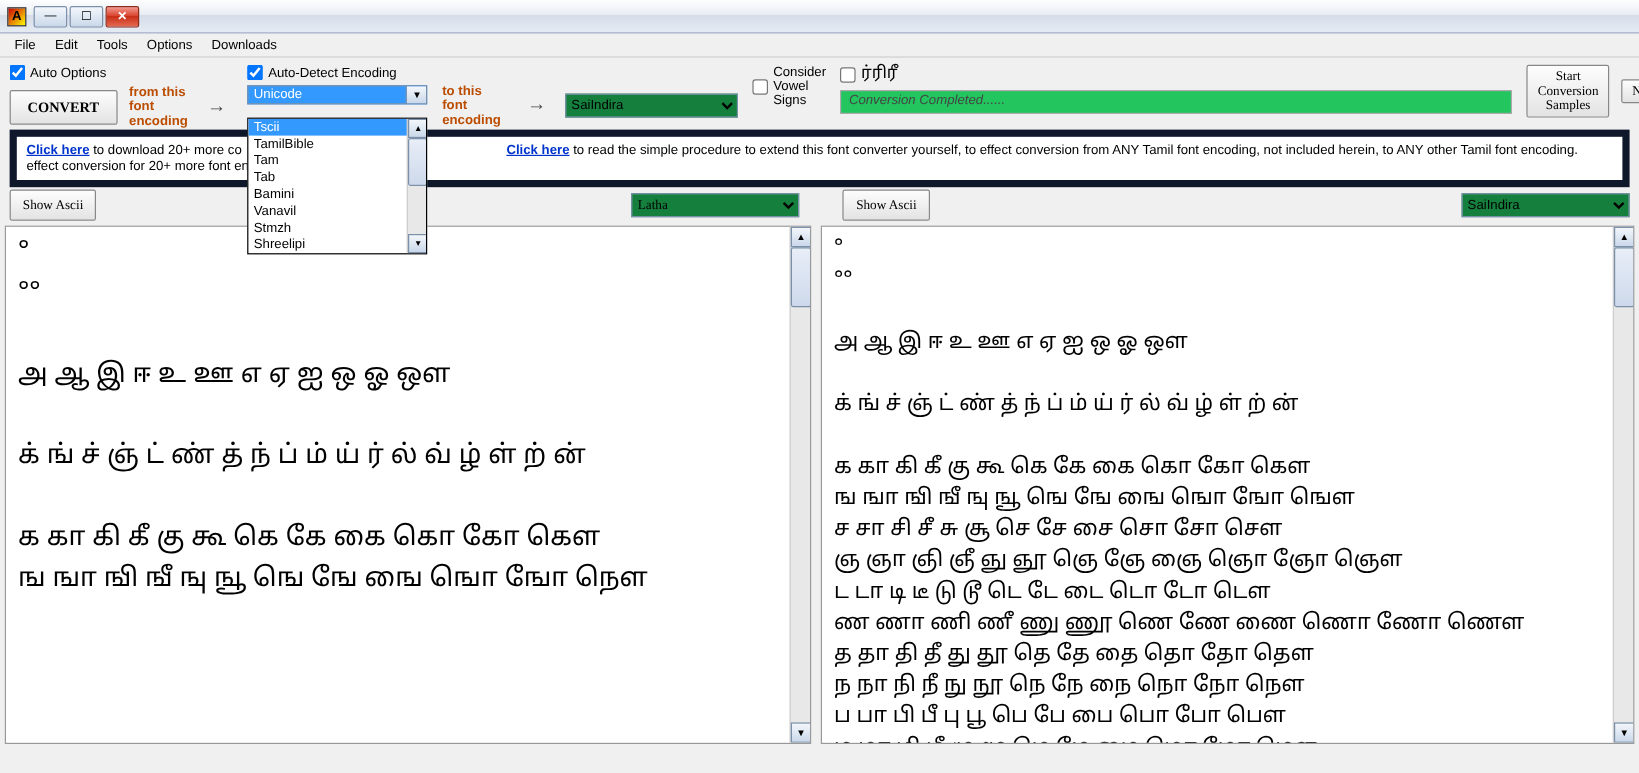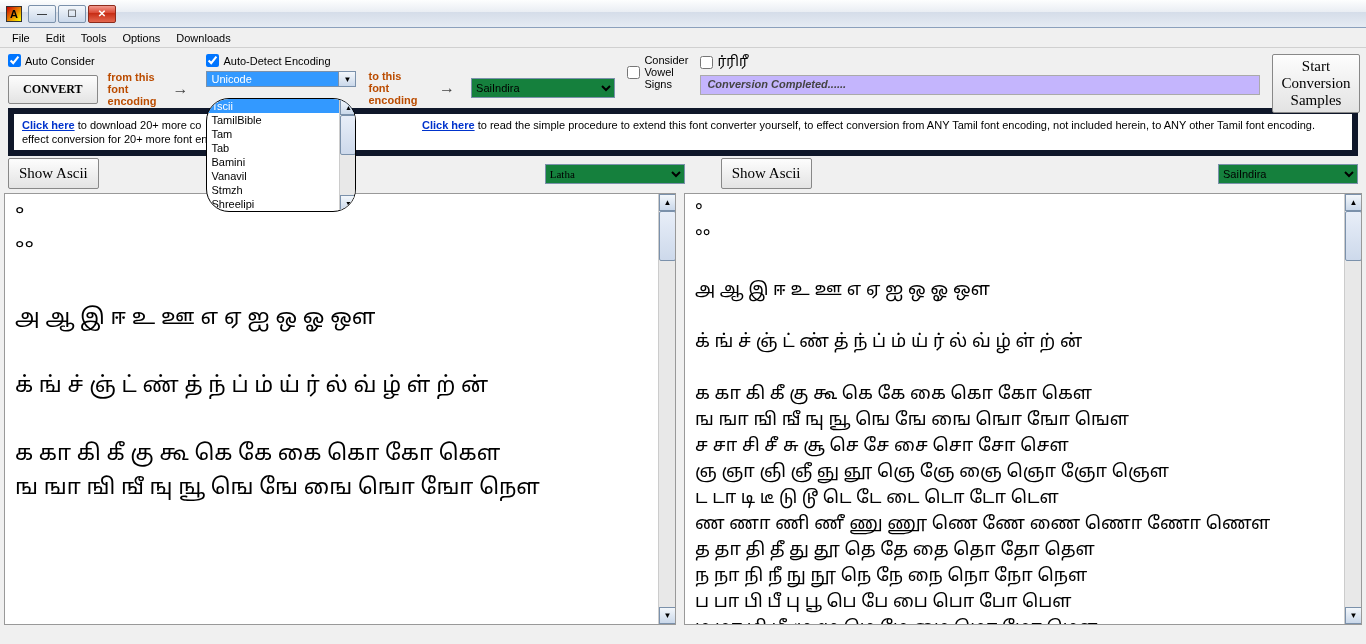--- a/index.html
+++ b/index.html
@@ -15,29 +15,29 @@
 
 
 .menubar { height: 20px; background: #f0f0f0; display: flex; align-items: center; padding: 0 4px; border-bottom: 1px solid #d0d0d0; }
 .menubar span { padding: 2px 8px; cursor: default; }
 
 
 .toolbar { height: 60px; display: flex; align-items: flex-start; padding: 6px 8px 0 8px; gap: 12px; position: relative; }
 .checkbox-wrap { display: flex; align-items: center; gap: 4px; }
 .checkbox-wrap input { width:13px; height:13px; }
 .btn { padding: 6px 14px; border: 1px solid #888; background: linear-gradient(to bottom,#fdfdfd,#e3e3e3); font-family: Tahoma; font-size:12px; font-weight:bold; cursor:pointer; border-radius:2px; }
-.btn-small { padding: 3px 8px; font-weight: normal; font-size:15px; }
+.btn-small { padding: 3px 8px; font-weight: normal; font-size:11px; }
 .arrow-label { display:flex; flex-direction:column; line-height:12px; color:#bb4c00; font-weight:bold; font-size:11px; }
 .arrow-sym { font-size:16px; color:#444; align-self:center; padding:0 6px; }
 
 .combo { height:20px; font-size:11px; border:1px solid #7b91ab; background:#15803d; }
 .combo-field { width:150px; height:16px; border:1px solid #7b91ab; background:#3399ff; color:#fff; padding:2px 4px; position:relative; display:flex; align-items:center; }
 .combo-field .dd { position:absolute; right:0; top:0; width:17px; height:100%; background:linear-gradient(to bottom,#f3f7fb,#cad8ea); border-left:1px solid #7b91ab; display:flex; align-items:center; justify-content:center; color:#000; font-size:8px; }
 
-.status-field { flex:1; height:20px; border:1px solid #aaa; background:#c4b5fd; padding:2px 6px; font-style:italic; font-weight:bold; color:#444; }
+.status-field { flex:1; height:20px; border:1px solid #aaa; background:#22c55e; padding:2px 6px; font-style:italic; font-weight:normal; color:#444; }
 
 
 .info-strip { margin: 0 8px; border: 6px solid #0f172a; background:#fff; padding: 4px 8px; display:flex; line-height:14px; }
 .info-left { width: 390px; }
 .info-right { flex:1; padding-left:10px; }
 .link { color:#0033cc; text-decoration:underline; font-weight:bold; cursor:pointer; }
 
 
 .dropdown-list { position:absolute; left:244px; top:20px; width:150px; background:#fff; border:1px solid #000; max-height:120px; overflow:hidden; z-index:10; }
 .dropdown-list .opt { padding:1px 4px; font-size:11px; cursor:pointer; }
@@ -86,21 +86,21 @@
   <span>Options</span>
   <span>Downloads</span>
 </div>
 
 <div class="toolbar">
 
   <div class="toolbar-stack">
     <div class="toolbar-line">
       <label class="checkbox-wrap">
         <input type="checkbox" checked="" style="">
-        <span>Auto Consider</span>
+        <span>Auto Options</span>
       </label>
     </div>
     <div class="toolbar-line">
       <button class="btn">CONVERT</button>
       <div class="arrow-label">
         <span>from this font</span>
         <span>encoding</span>
       </div>
       <span class="arrow-sym">→</span>
     </div>
@@ -113,21 +113,21 @@
         <span>Auto-Detect Encoding</span>
       </label>
     </div>
     <div class="toolbar-line">
       <div class="combo-field">
         <span>Unicode</span>
         <div class="dd">▼</div>
       </div>
     </div>
 
-    <div class="dropdown-list" style="top:44px; left:0;border-radius:23px;">
+    <div class="dropdown-list" style="top:44px; left:0;">
       <div class="opt hl">Tscii</div>
       <div class="opt">TamilBible</div>
       <div class="opt">Tam</div>
       <div class="opt">Tab</div>
       <div class="opt">Bamini</div>
       <div class="opt">Vanavil</div>
       <div class="opt">Stmzh</div>
       <div class="opt">Shreelipi</div>
       <div class="scrollbar">
         <div class="sb-btn">▲</div>

